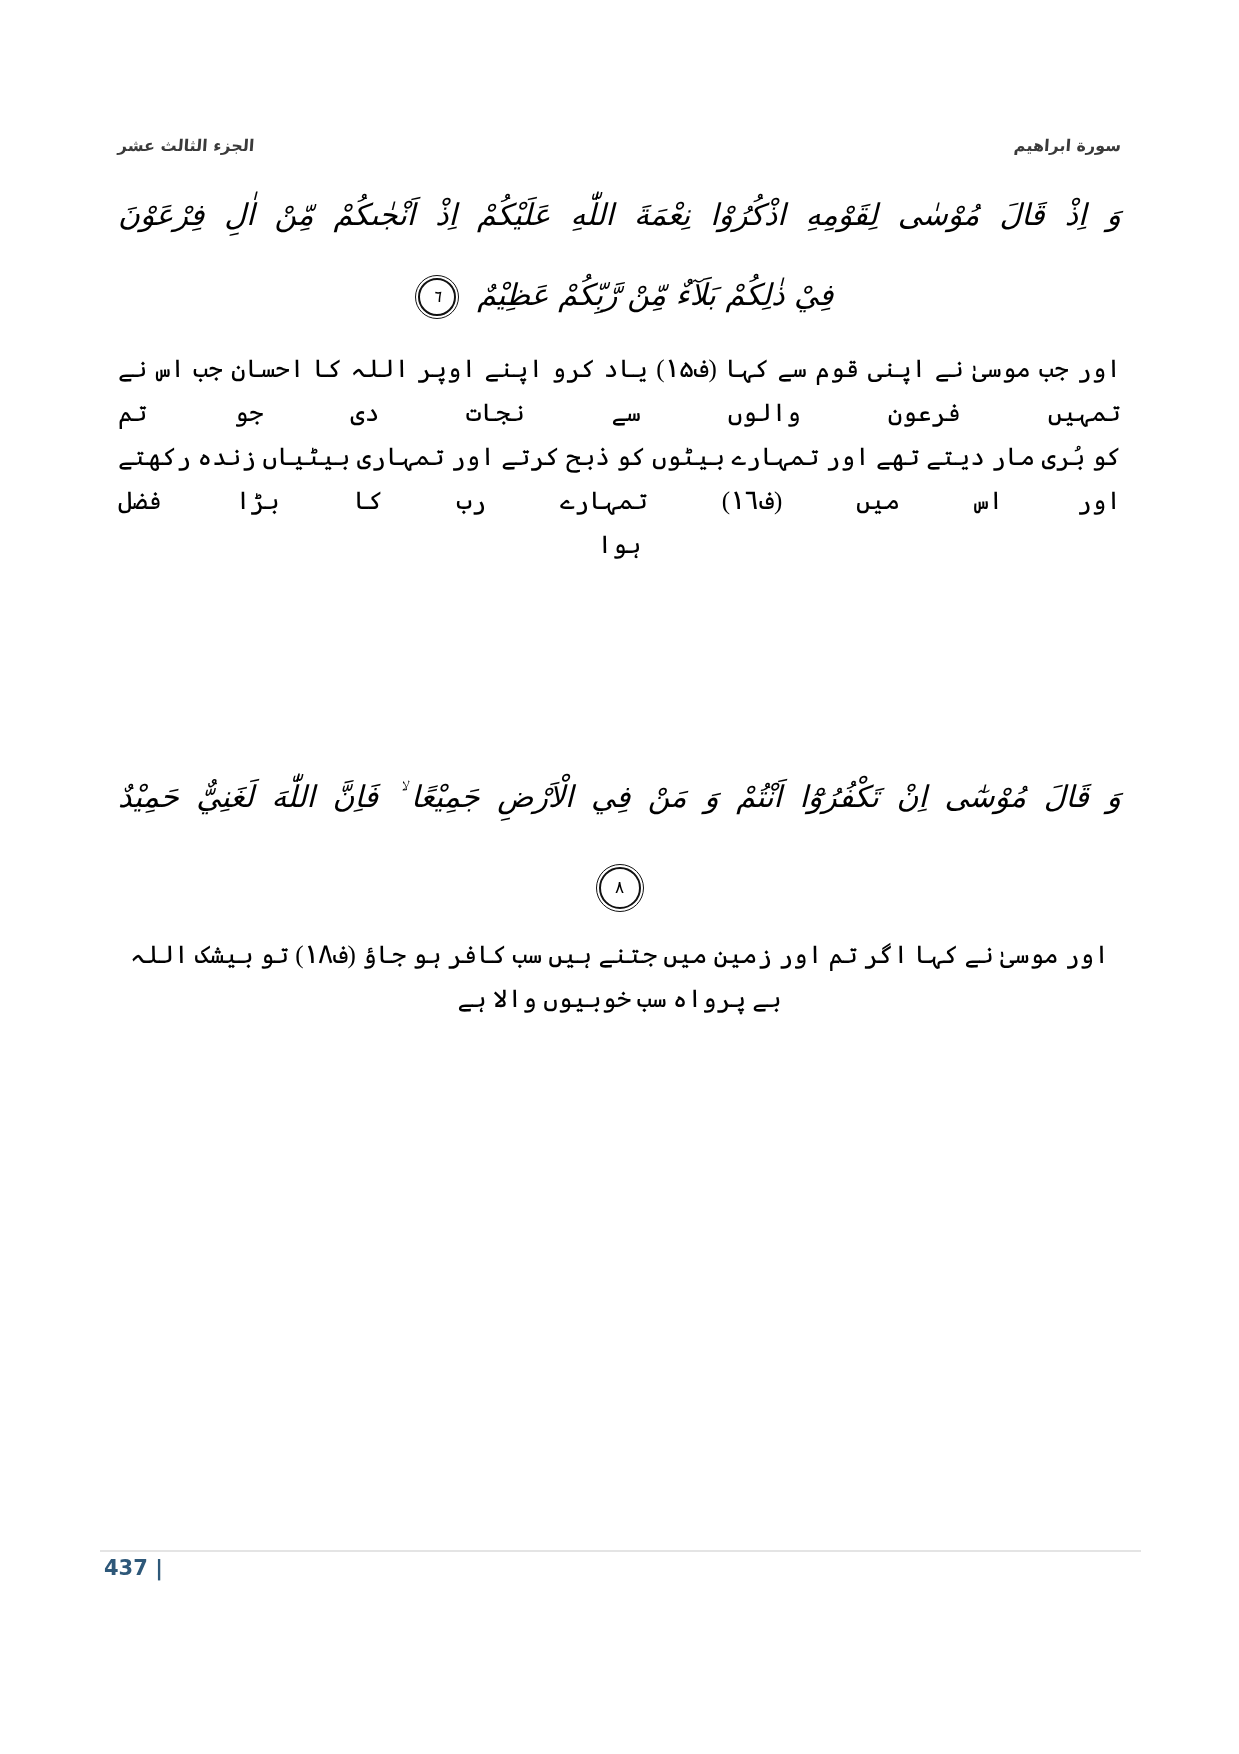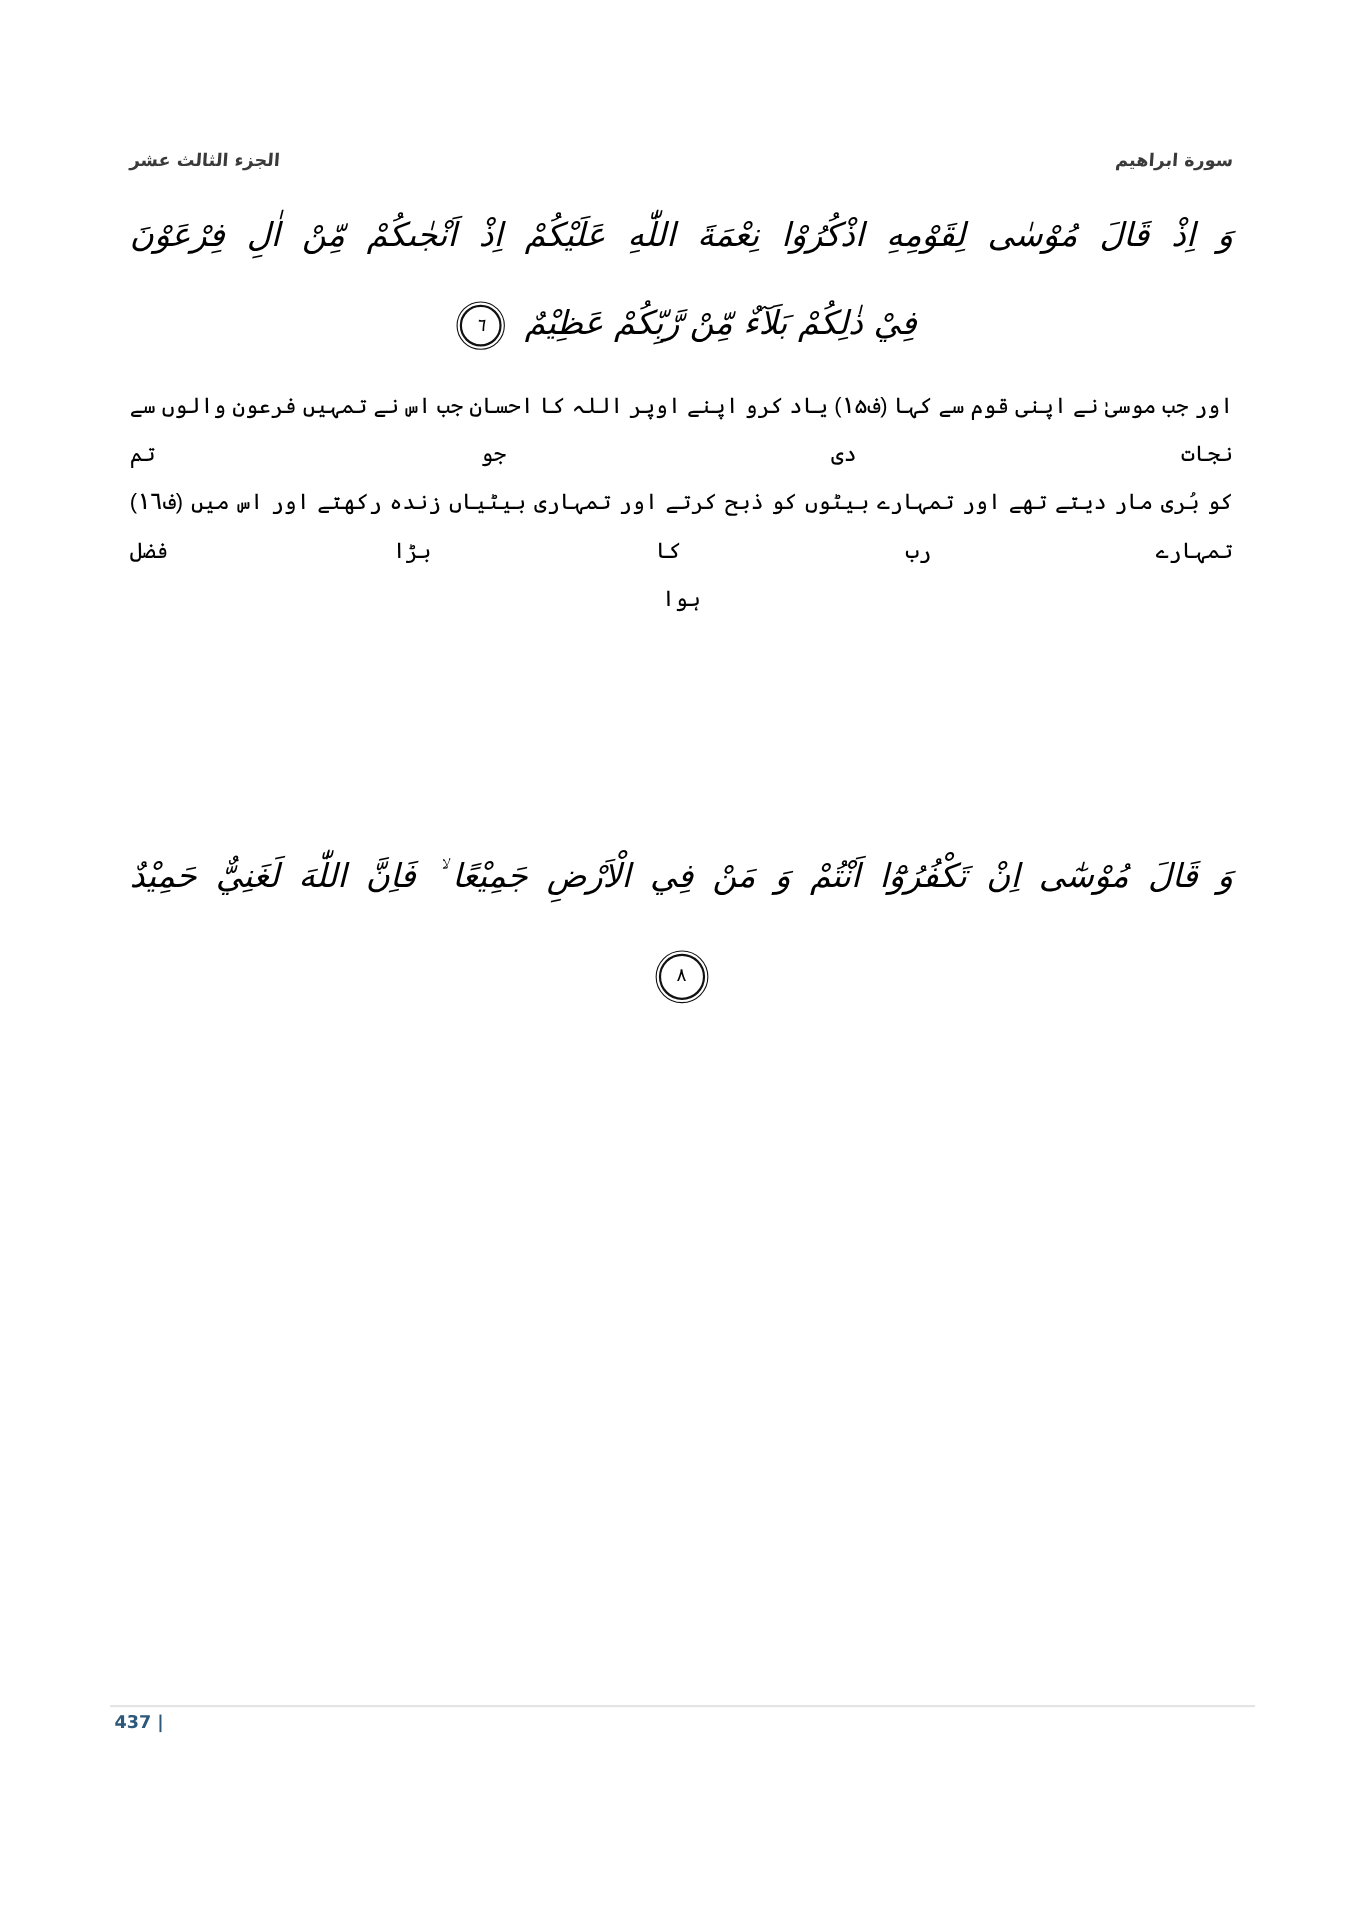--- a/index.html
+++ b/index.html
@@ -43,25 +43,25 @@
     font-family: "DejaVu Sans", sans-serif;
   }
   .arabic-line.centered {
     text-align: left;
     text-align-last: center;
   }
   .urdu-block { margin-top: 12px; }
   .urdu-line {
     direction: rtl;
     unicode-bidi: plaintext;
-    font-size: 20px;
+    font-size: 25px;
     line-height: 44px;
     text-align: justify;
     text-align-last: justify;
-    font-family: Liberation Sans, sans-serif;
+    font-family: Liberation Serif, serif;
   }
   .urdu-line.centered {
     text-align: center;
     text-align-last: center;
   }
   .section-2 { margin-top: 190px; }
   .section-2 .urdu-block { margin-top: 8px; }
   .section-3 { margin-top: 150px; }
   .section-3 .urdu-block { margin-top: 22px; }
   .ayah-marker {
@@ -97,21 +97,21 @@
     right: 98px;
     top: 1550px;
     border-top: 2px solid #e4e4e4;
   }
   .page-number {
     position: absolute;
     left: 104px;
     top: 1556px;
     color: #2e5879;
     font-weight: bold;
-    font-size: 16px;
+    font-size: 21px;
   }
 </style>
 </head>
 <body>
 
 <div class="content">
 
   <div class="header-row">
     <div class="header-cal">الجزء الثالث عشر</div>
     <div class="header-cal">سورة ابراهيم</div>
@@ -137,18 +137,21 @@
     </div>
   </div>
 
   <div class="section-3">
     <div class="arabic-block">
       <div class="arabic-line">وَ قَالَ مُوْسٰٓى اِنْ تَكْفُرُوْٓا اَنْتُمْ وَ مَنْ فِي الْاَرْضِ جَمِيْعًا ۙ فَاِنَّ اللّٰهَ لَغَنِيٌّ حَمِيْدٌ</div>
     </div>
     <div class="marker-row">
       <span class="ayah-marker">٨</span>
     </div>
+    <div class="urdu-block">
+      <div class="urdu-line centered">اور موسیٰ نے کہا اگر تم اور زمین میں جتنے ہیں سب کافر ہو جاؤ (ف۱۸) تو بیشک اللہ بے پرواہ سب خوبیوں والا ہے</div>
+    </div>
   </div>
 
 </div>
 
 <div class="footer-rule"></div>
 <div class="page-number">437 |</div>
 
 </body></html>

